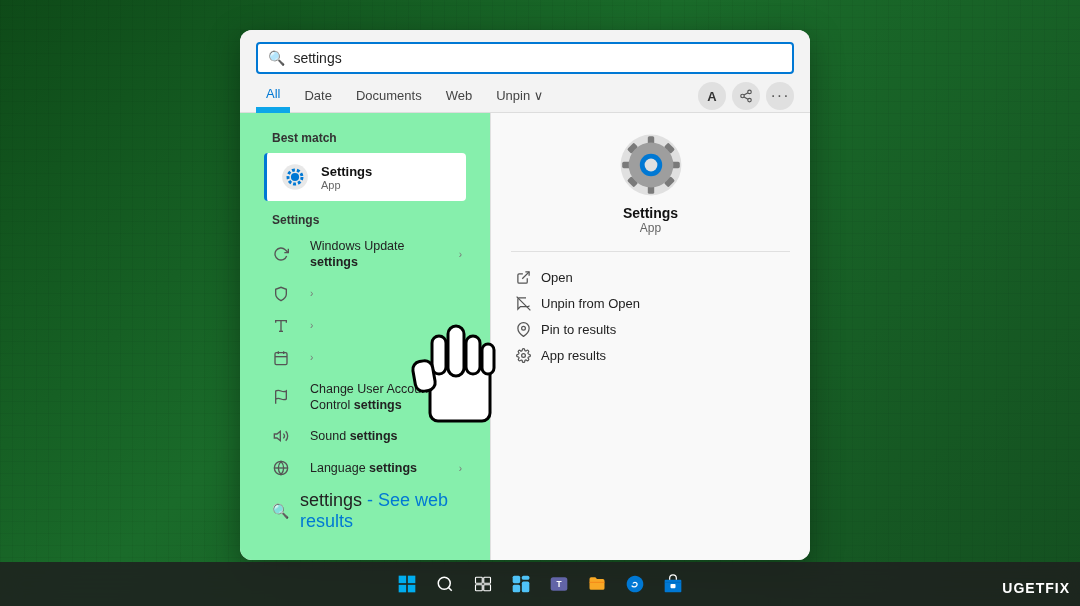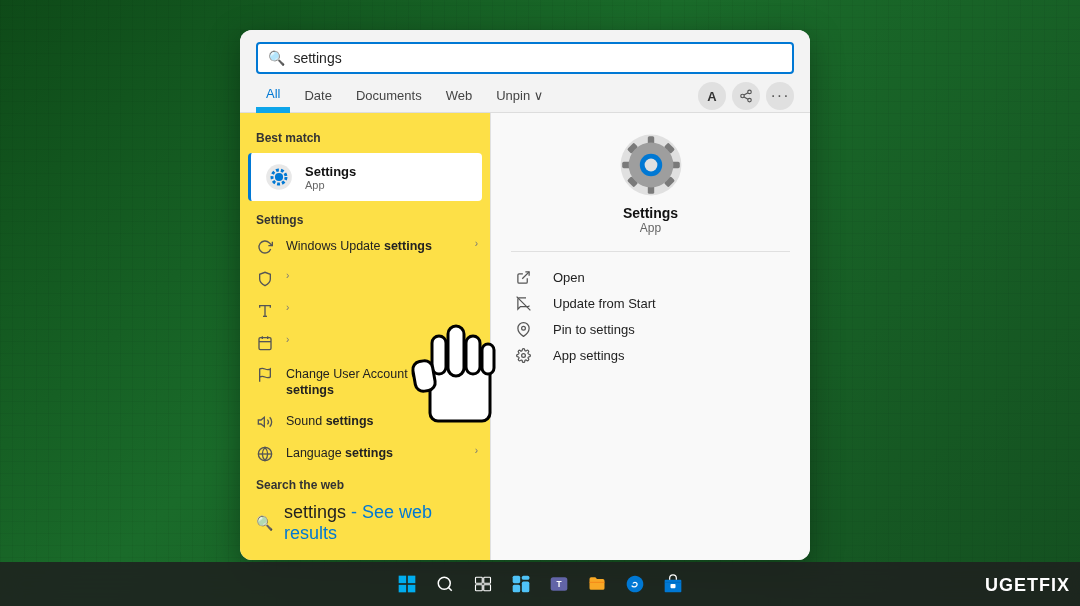--- a/index.html
+++ b/index.html
@@ -19,21 +19,21 @@
       justify-content: center;
       position: relative;
     }
 
     
     .watermark {
       position: absolute;
       bottom: 10px;
       right: 10px;
       color: white;
-      font-size: 18px;
+      font-size: 14px;
       font-weight: bold;
       letter-spacing: 1px;
       z-index: 100;
     }
 
     
     .search-window {
       position: absolute;
       top: 30px;
       left: 240px;
@@ -118,23 +118,23 @@
     
     .content {
       display: flex;
       flex: 1;
       overflow: hidden;
     }
 
     
     .left-panel {
       width: 250px;
-      padding: 12px 0;
+      padding: 12px 16px;
       overflow-y: auto;
-      background: #fde047;
+      background: #86efac;
     }
 
     .section-label {
       font-size: 12px;
       color: #333;
       font-weight: 600;
       padding: 4px 16px 4px 16px;
       margin-top: 2px;
     }
 
@@ -177,23 +177,24 @@
     
     .settings-section-label {
       font-size: 12px;
       color: #333;
       font-weight: 600;
       padding: 8px 16px 4px 16px;
     }
 
     .setting-item {
       display: flex;
+      align-items: center;
       padding: 7px 12px 7px 16px;
       cursor: pointer;
-      gap: 12px;
+      gap: 20px;
       position: relative;
     }
 
     .setting-item-icon {
       width: 18px;
       height: 18px;
       color: #555;
       font-size: 14px;
       display: flex;
       align-items: center;
@@ -276,21 +277,21 @@
     }
 
     .app-preview-type {
       font-size: 12px;
       color: #666;
     }
 
     .action-item {
       display: flex;
       align-items: center;
-      gap: 22px;
+      gap: 10px;
       padding: 5px 4px;
       cursor: pointer;
       width: 100%;
     }
 
     .action-icon {
       width: 16px;
       height: 16px;
       display: flex;
       align-items: center;
@@ -472,21 +473,20 @@
           <svg width="16" height="16" viewBox="0 0 24 24" fill="none" stroke="#555" stroke-width="2">
             <circle cx="12" cy="12" r="10"></circle>
             <line x1="2" y1="12" x2="22" y2="12"></line>
             <path d="M12 2a15.3 15.3 0 0 1 4 10 15.3 15.3 0 0 1-4 10 15.3 15.3 0 0 1-4-10 15.3 15.3 0 0 1 4-10z"></path>
           </svg>
         </div>
         <div class="setting-item-text">Language <b>settings</b></div>
         <span class="setting-chevron">›</span>
       </div>
 
-      <div class="web-section-label">Search the web</div>
 
       <div class="web-item">
         <div class="setting-item-icon">🔍</div>
         <div class="web-item-text">
           <span>settings</span>
           <span class="web-link"> - See web results</span>
         </div>
       </div>
 
     </div>
@@ -527,41 +527,41 @@
         <span class="action-label">Open</span>
       </div>
 
       <div class="action-item">
         <div class="action-icon">
           <svg width="15" height="15" viewBox="0 0 24 24" fill="none" stroke="#555" stroke-width="2">
             <line x1="1" y1="1" x2="23" y2="23"></line>
             <path d="M21 15a2 2 0 0 1-2 2H7l-4 4V5a2 2 0 0 1 2-2h11"></path>
           </svg>
         </div>
-        <span class="action-label">Update from Start</span>
+        <span class="action-label">Unpin from Open</span>
       </div>
 
       <div class="action-item">
         <div class="action-icon">
           <svg width="15" height="15" viewBox="0 0 24 24" fill="none" stroke="#555" stroke-width="2">
             <path d="M21 10c0 7-9 13-9 13s-9-6-9-13a9 9 0 0 1 18 0z"></path>
               <circle cx="12" cy="10" r="3"></circle>
           </svg>
         </div>
-        <span class="action-label">Pin to settings</span>
+        <span class="action-label">Pin to results</span>
       </div>
 
       <div class="action-item">
         <div class="action-icon">
           <svg width="15" height="15" viewBox="0 0 24 24" fill="none" stroke="#555" stroke-width="2">
             <circle cx="12" cy="12" r="3"></circle>
             <path d="M19.4 15a1.65 1.65 0 0 0 .33 1.82l.06.06a2 2 0 0 1-2.83 2.83l-.06-.06a1.65 1.65 0 0 0-1.82-.33 1.65 1.65 0 0 0-1 1.51V21a2 2 0 0 1-4 0v-.09A1.65 1.65 0 0 0 9 19.4a1.65 1.65 0 0 0-1.82.33l-.06.06a2 2 0 0 1-2.83-2.83l.06-.06A1.65 1.65 0 0 0 4.68 15a1.65 1.65 0 0 0-1.51-1H3a2 2 0 0 1 0-4h.09A1.65 1.65 0 0 0 4.6 9a1.65 1.65 0 0 0-.33-1.82l-.06-.06a2 2 0 0 1 2.83-2.83l.06.06A1.65 1.65 0 0 0 9 4.68a1.65 1.65 0 0 0 1-1.51V3a2 2 0 0 1 4 0v.09a1.65 1.65 0 0 0 1 1.51 1.65 1.65 0 0 0 1.82-.33l.06-.06a2 2 0 0 1 2.83 2.83l-.06.06A1.65 1.65 0 0 0 19.4 9a1.65 1.65 0 0 0 1.51 1H21a2 2 0 0 1 0 4h-.09a1.65 1.65 0 0 0-1.51 1z"></path>
           </svg>
         </div>
-        <span class="action-label">App settings</span>
+        <span class="action-label">App results</span>
       </div>
 
     </div>
   </div>
 </div>
 
 <div class="taskbar">
 
   <div class="taskbar-icon">
     <svg width="20" height="20" viewBox="0 0 24 24">

